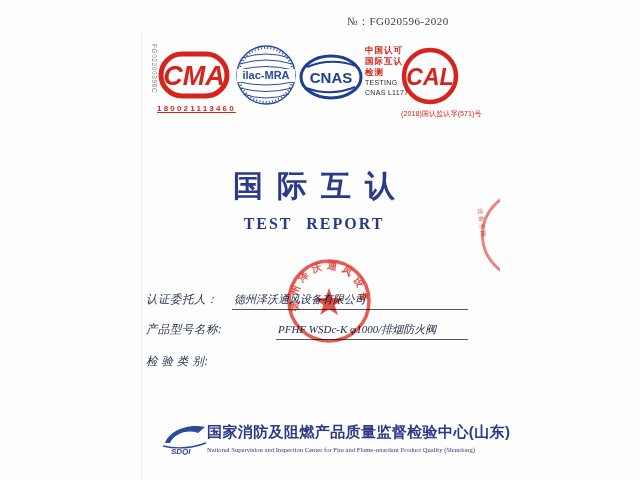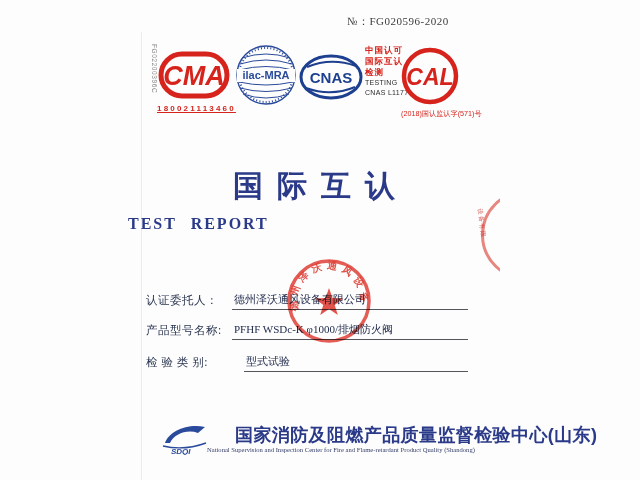--- a/index.html
+++ b/index.html
@@ -26,45 +26,45 @@
   .cnas-svg{left:299px;top:54px;}
   .cnas-text{left:365px;top:45px;line-height:11px;white-space:nowrap;}
   .cnas-text .zh{font-size:8.5px;font-weight:bold;color:#d6241d;letter-spacing:1px;}
   .cnas-text .en{font-size:7px;color:#2b2b2b;line-height:10px;letter-spacing:.3px;}
   .cal-svg{left:399px;top:45px;}
   .cal-caption{left:387px;top:109px;font-size:7.2px;color:#d6241d;white-space:nowrap;padding-left:14px;}
 
   
   .title-zh{left:128px;top:166px;width:372px;text-align:center;font-size:30px;font-weight:bold;
             color:#2a3a88;letter-spacing:14px;padding-left:14px;box-sizing:border-box;white-space:nowrap;}
-  .title-en{left:128px;top:215px;width:372px;text-align:left;font-family:"Liberation Serif",serif;
+  .title-en{left:128px;top:215px;width:372px;text-align:center;font-family:"Liberation Serif",serif;
             font-size:16px;font-weight:bold;color:#2a3a88;letter-spacing:2px;word-spacing:8px;}
 
   
-  .field-row{left:146px;width:322px;display:flex;align-items:center;}
+  .field-row{left:146px;width:322px;display:flex;align-items:flex-start;font-style:italic;}
   .field-row .lbl{flex:0 0 86px;font-family:"Liberation Serif",serif;font-size:11.5px;
                   color:#2a3550;letter-spacing:.5px;white-space:nowrap;padding-bottom:2px;}
   .field-row .val{flex:1;border-bottom:1px solid #54565c;font-family:"Liberation Serif",serif;
                   font-size:11px;color:#232d4e;padding:0 0 2px 2px;white-space:nowrap;}
-  .row1{top:292px;} .row2{top:322px;} .row3{top:354px;gap:12px;}
+  .row1{top:292px;} .row2{top:322px;gap:44px;} .row3{top:354px;gap:12px;}
 
   
   .seal{left:285px;top:257px;width:88px;height:88px;mix-blend-mode:multiply;opacity:.92;}
 
   
   .edge-clip{left:458px;top:182px;width:42px;height:104px;overflow:hidden;}
   .edge-circle{position:absolute;left:23px;top:8px;width:84px;height:84px;border-radius:50%;
                border:3px solid rgba(216,54,44,.6);}
   .edge-frag{position:absolute;left:26px;top:26px;transform:rotate(83deg);transform-origin:0 0;
              font-size:6px;color:rgba(200,40,35,.75);letter-spacing:1.5px;white-space:nowrap;}
 
   
   .sdqi-svg{left:161px;top:421px;}
-  .org-zh{left:207px;top:423px;font-size:18px;font-weight:bold;color:#2a3a88;
-          letter-spacing:.4px;white-space:nowrap;margin-left:28px;}
+  .org-zh{left:207px;top:423px;font-size:15px;font-weight:bold;color:#2a3a88;
+          letter-spacing:.4px;white-space:nowrap;}
   .org-en{left:207px;top:446px;font-family:"Liberation Serif",serif;font-size:6.6px;
           color:#39406b;white-space:nowrap;}
 
   svg text{font-family:"Liberation Sans",sans-serif;}
 </style>
 </head>
 <body>
 
 <div id="stage">
 
@@ -127,21 +127,20 @@
   <div class="abs field-row row1">
     <span class="lbl">认证委托人：</span>
     <span class="val">德州泽沃通风设备有限公司</span>
   </div>
   <div class="abs field-row row2">
     <span class="lbl">产品型号名称:</span>
     <span class="val">PFHF WSDc-K φ1000/排烟防火阀</span>
   </div>
   <div class="abs field-row row3">
     <span class="lbl">检 验 类 别:</span>
-    <span class="val">型式试验</span>
   </div>
 
   <svg class="abs seal" width="88" height="88" viewBox="0 0 88 88">
     <circle cx="44" cy="44" r="40" fill="none" stroke="rgba(222,48,38,0.85)" stroke-width="3.5"></circle>
     <polygon points="44,31 47.5,41.1 58.3,41.4 49.7,47.9 52.8,58.1 44,52 35.2,58.1 38.3,47.9 29.7,41.4 40.5,41.1" fill="rgba(222,48,38,0.9)"></polygon>
     <defs>
       <path id="sealArc" d="M 13.9,54.9 A 32,32 0 1 1 74.1,54.9" fill="none"></path>
     </defs>
     <text font-size="10" fill="rgba(222,48,38,0.9)" letter-spacing="4.5" font-weight="bold">
       <textPath href="#sealArc" startOffset="1">德州泽沃通风设备有限公司</textPath>

